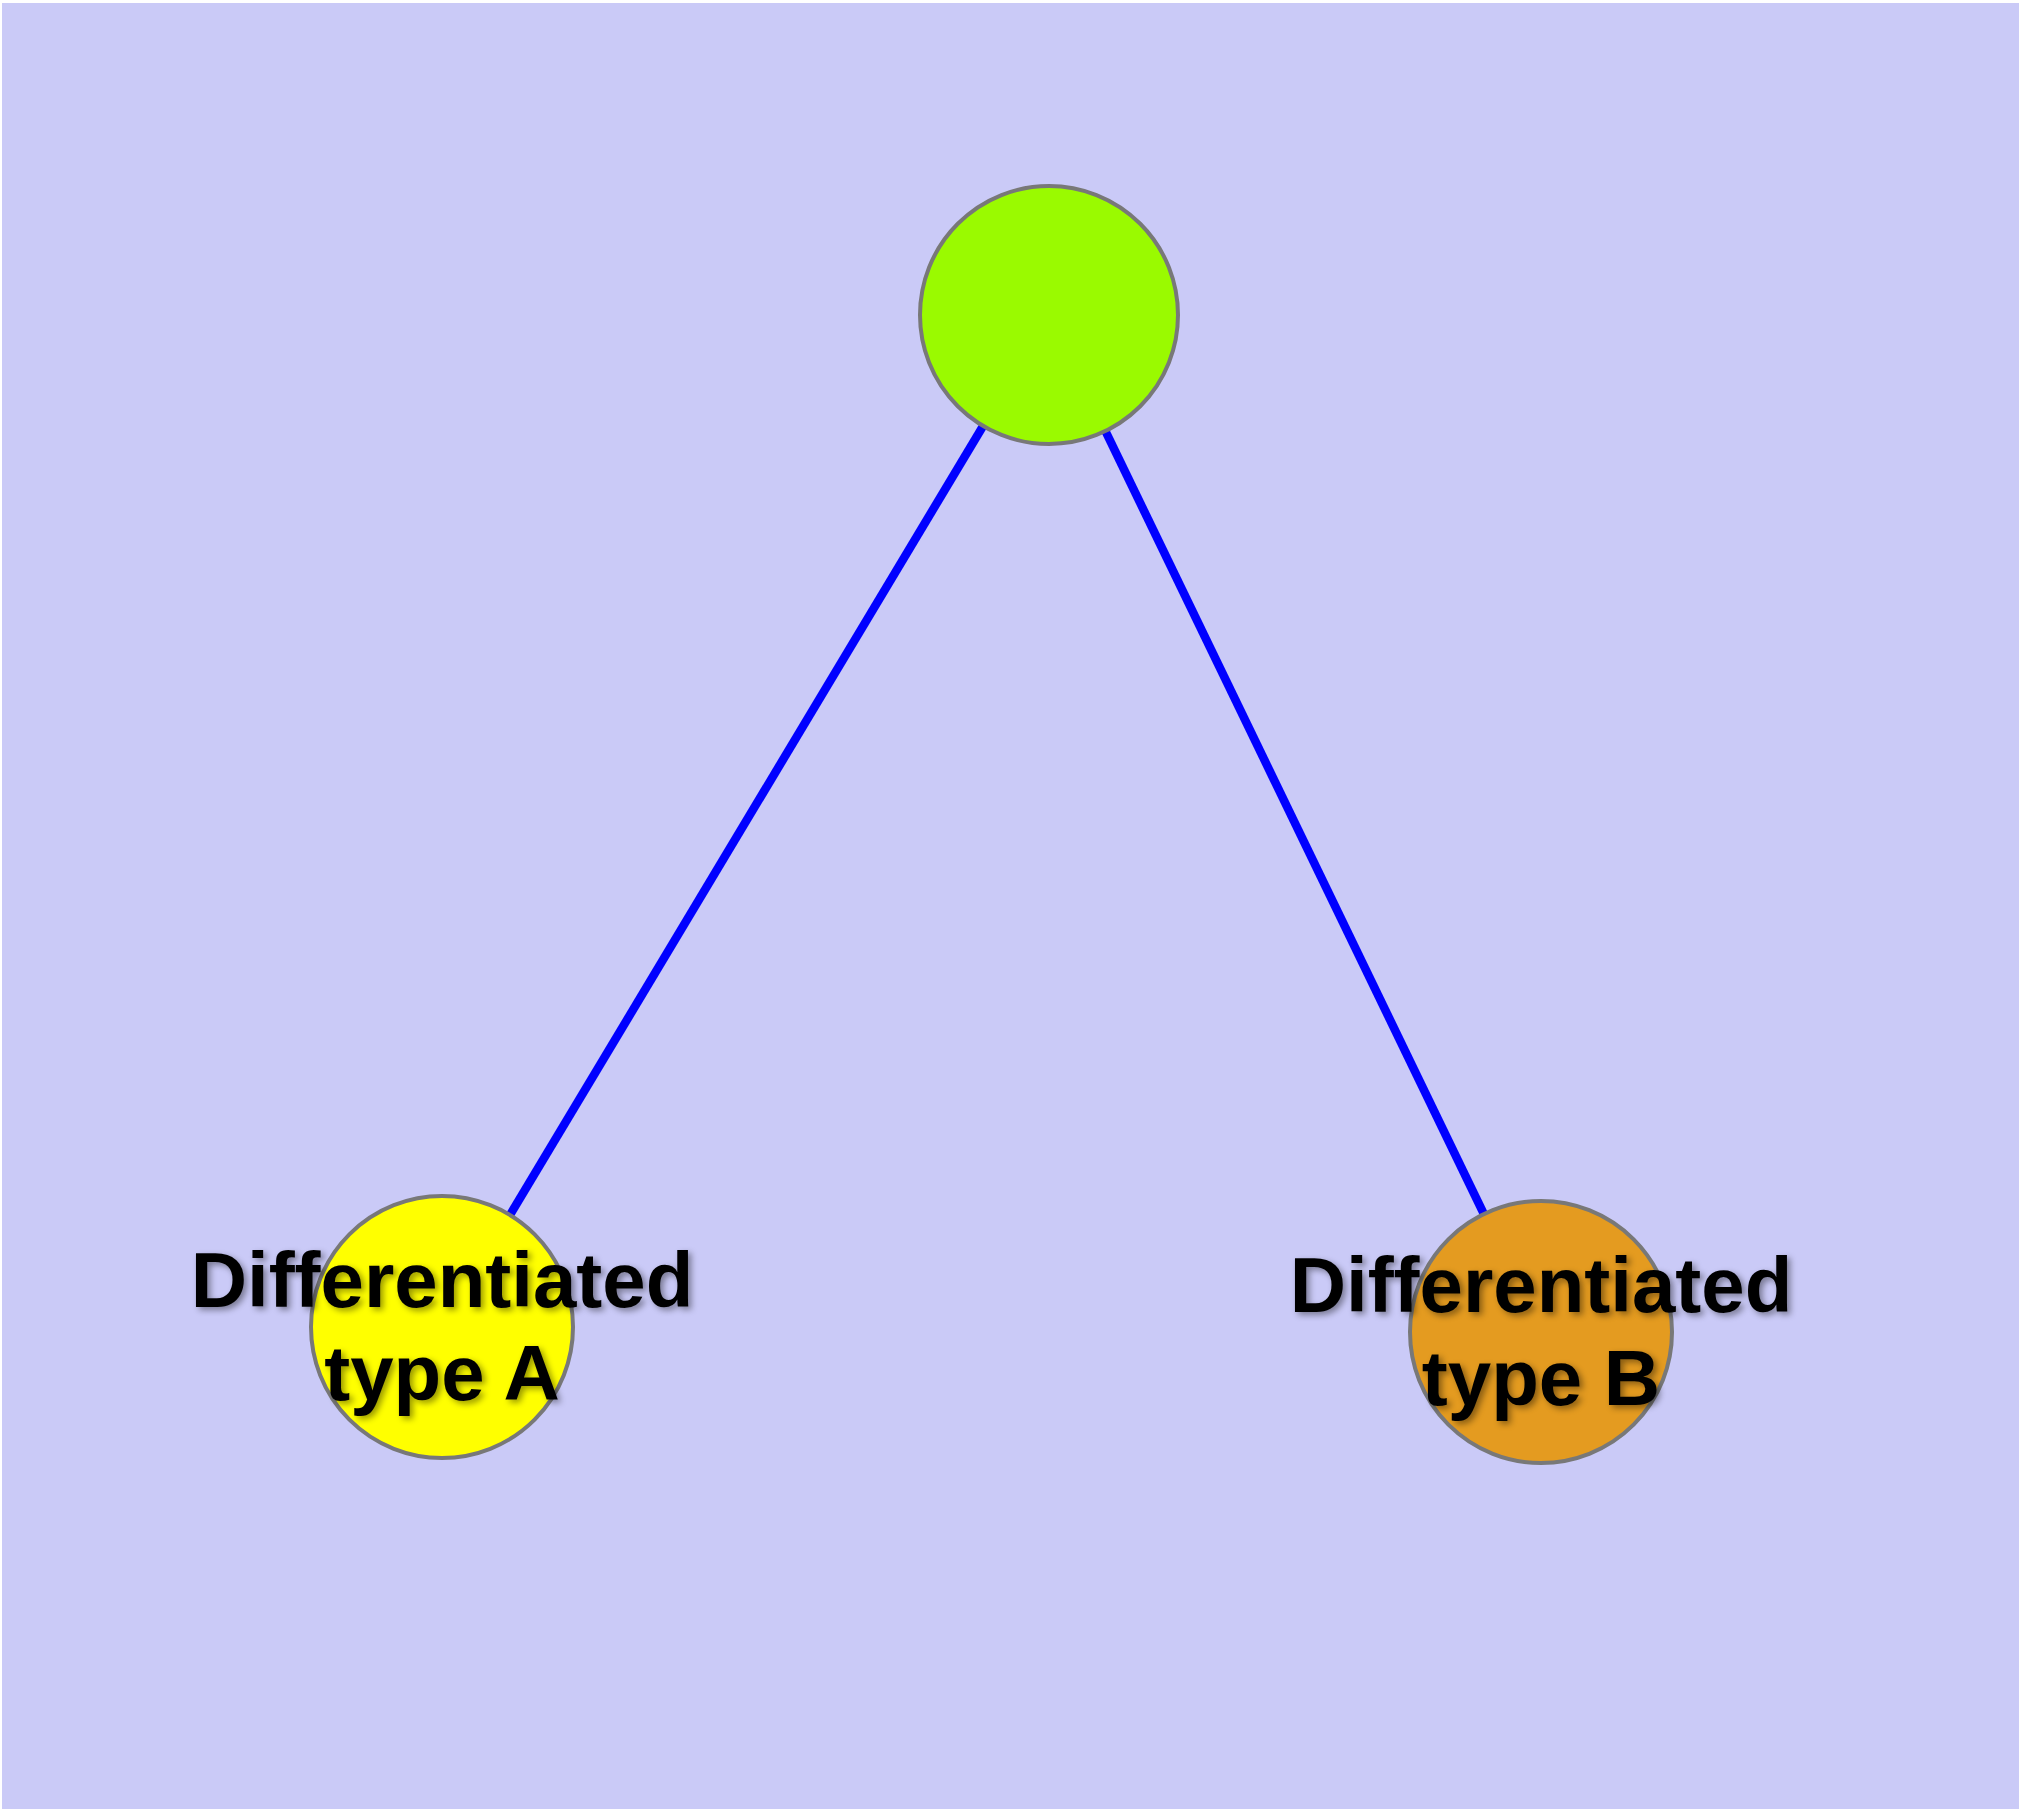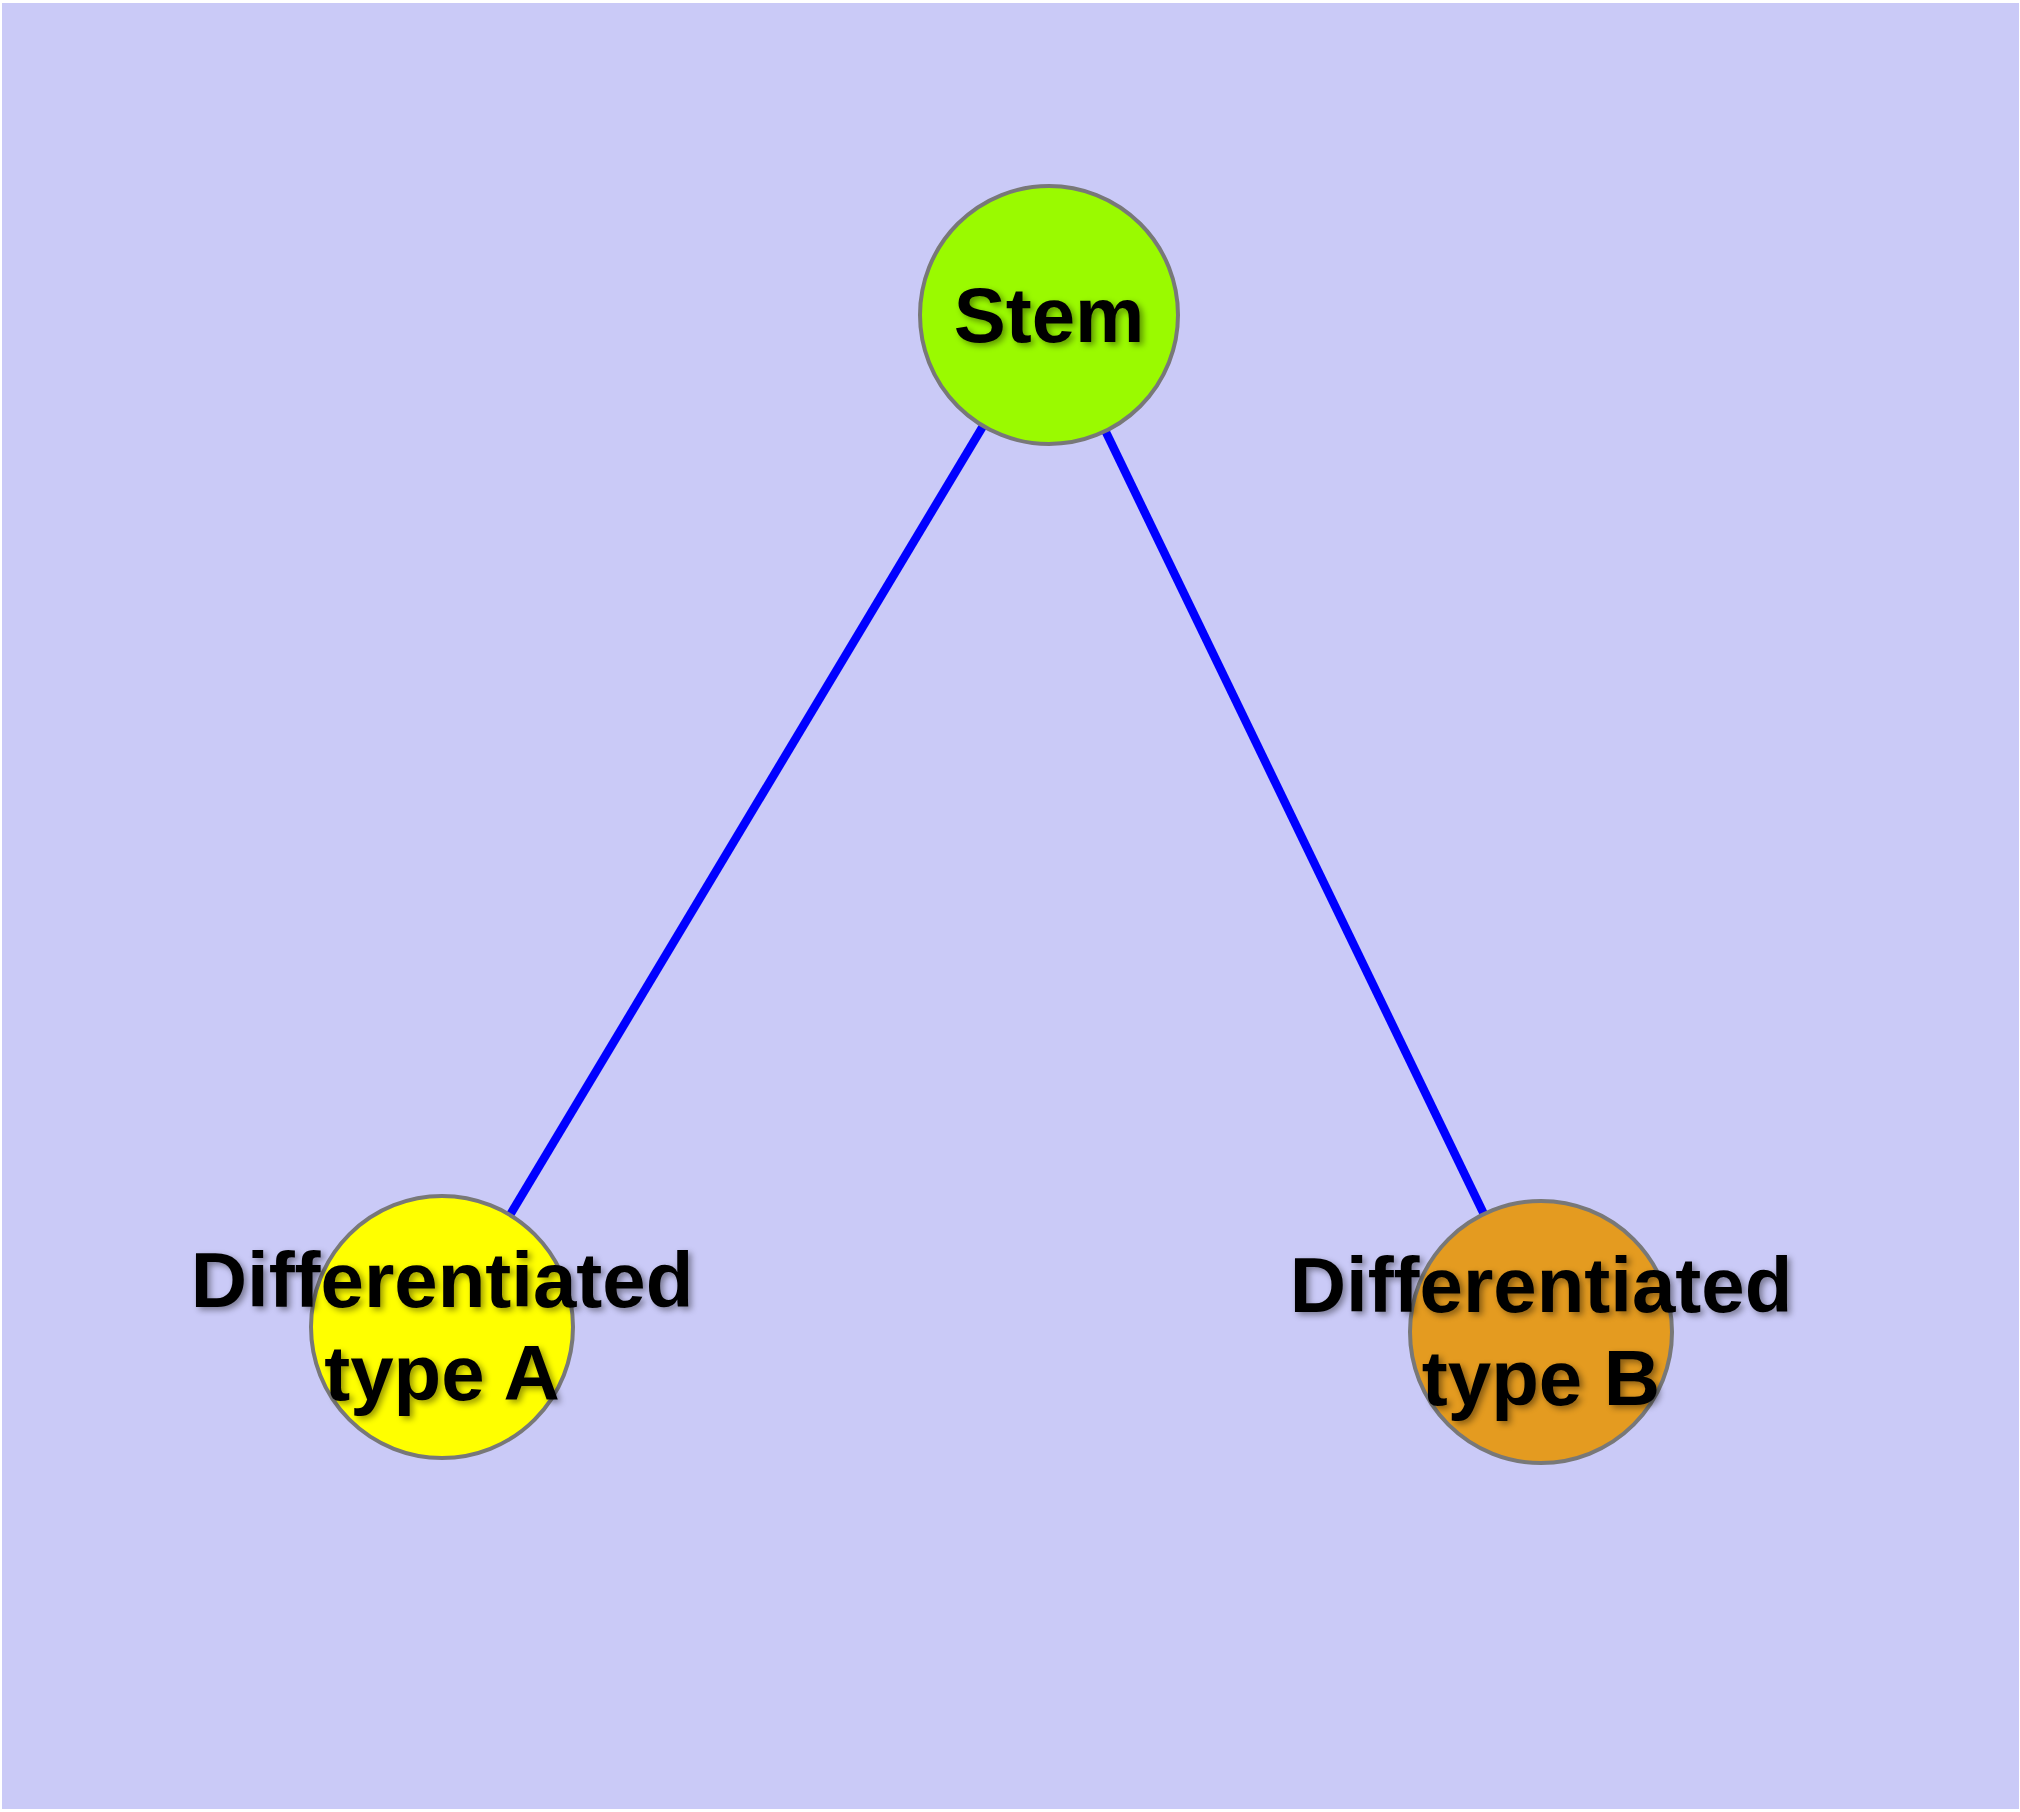--- a/index.html
+++ b/index.html
@@ -55,21 +55,20 @@
 
 <div class="canvas-bg" style="background: rgb(202, 202, 247);"></div>
 
 <svg class="edges-layer" width="2021" height="1812" viewBox="0 0 2384 2138">
   <line stroke-linecap="butt" x1="1238" y1="372" x2="522" y2="1566" stroke="#0000FF" stroke-width="10"></line>
   <line stroke-linecap="butt" x1="1238" y1="372" x2="1818" y2="1572" stroke="#0000FF" stroke-width="10"></line>
 </svg>
 
 <div class="node" style="left: 1049px; top: 315px; width: 254px; height: 254px;">
   <div class="circle" style="width: 254px; height: 254px; background: rgb(154, 250, 0); border-color: rgb(120, 120, 120); border-width: 4.2px;"></div>
-  <div class="label" style="color: rgb(0, 0, 0);">Stem</div>
 </div>
 
 <div class="node" style="left: 442px; top: 1327px; width: 258px; height: 258px;">
   <div class="circle" style="width: 258px; height: 258px; background: rgb(255, 255, 0); border-color: rgb(120, 120, 120); border-width: 4.2px;"></div>
   <div class="label" style="color: rgb(0, 0, 0);">Differentiated
 type A</div>
 </div>
 
 <div class="node" style="left: 1541px; top: 1332px; width: 258px; height: 258px;">
   <div class="circle" style="width: 258px; height: 258px; background: rgb(228, 155, 32); border-color: rgb(120, 120, 120); border-width: 4.2px;"></div>

